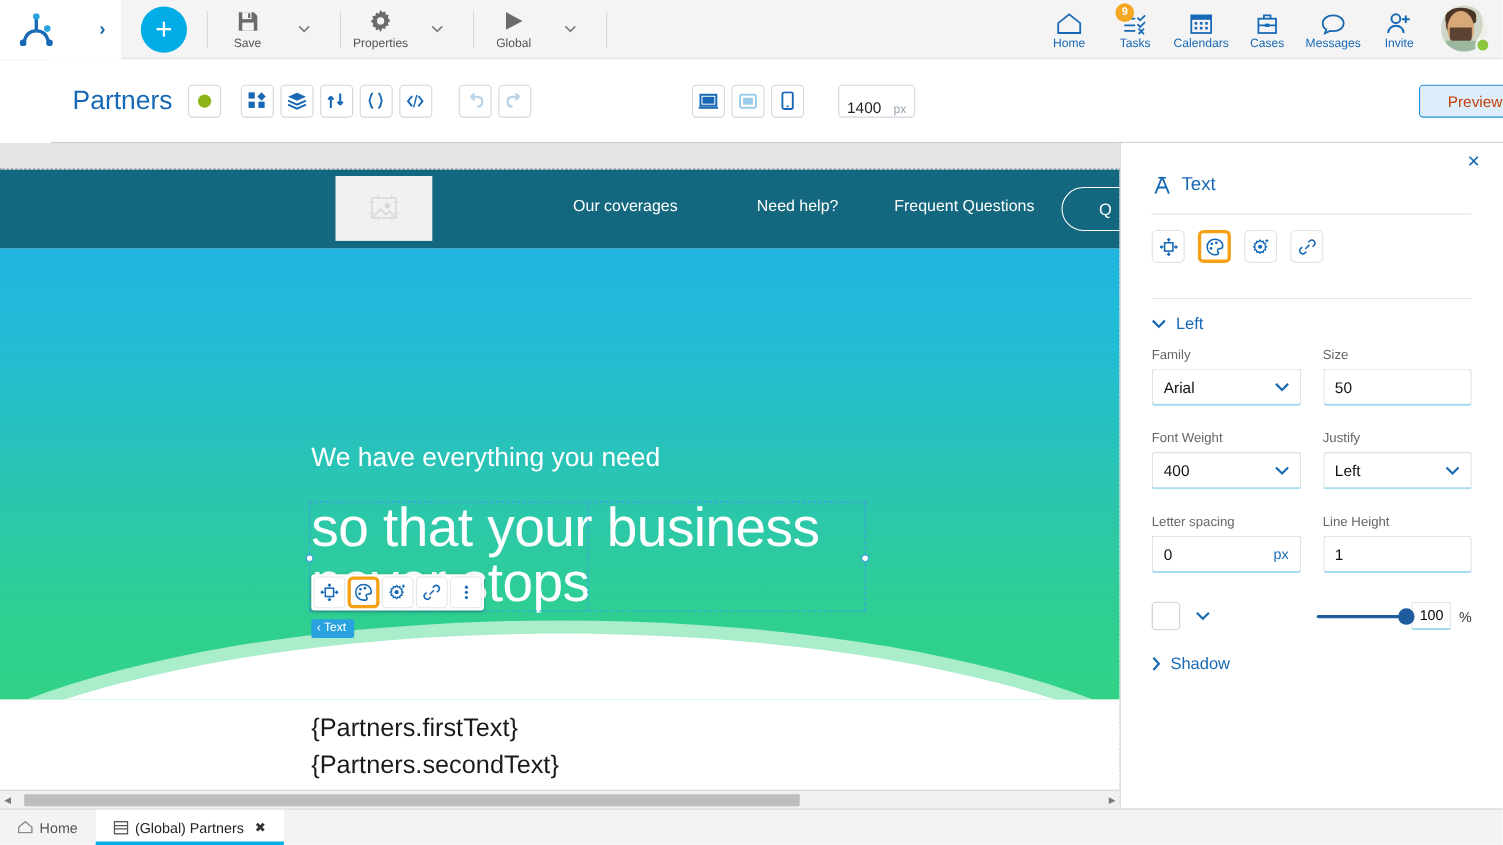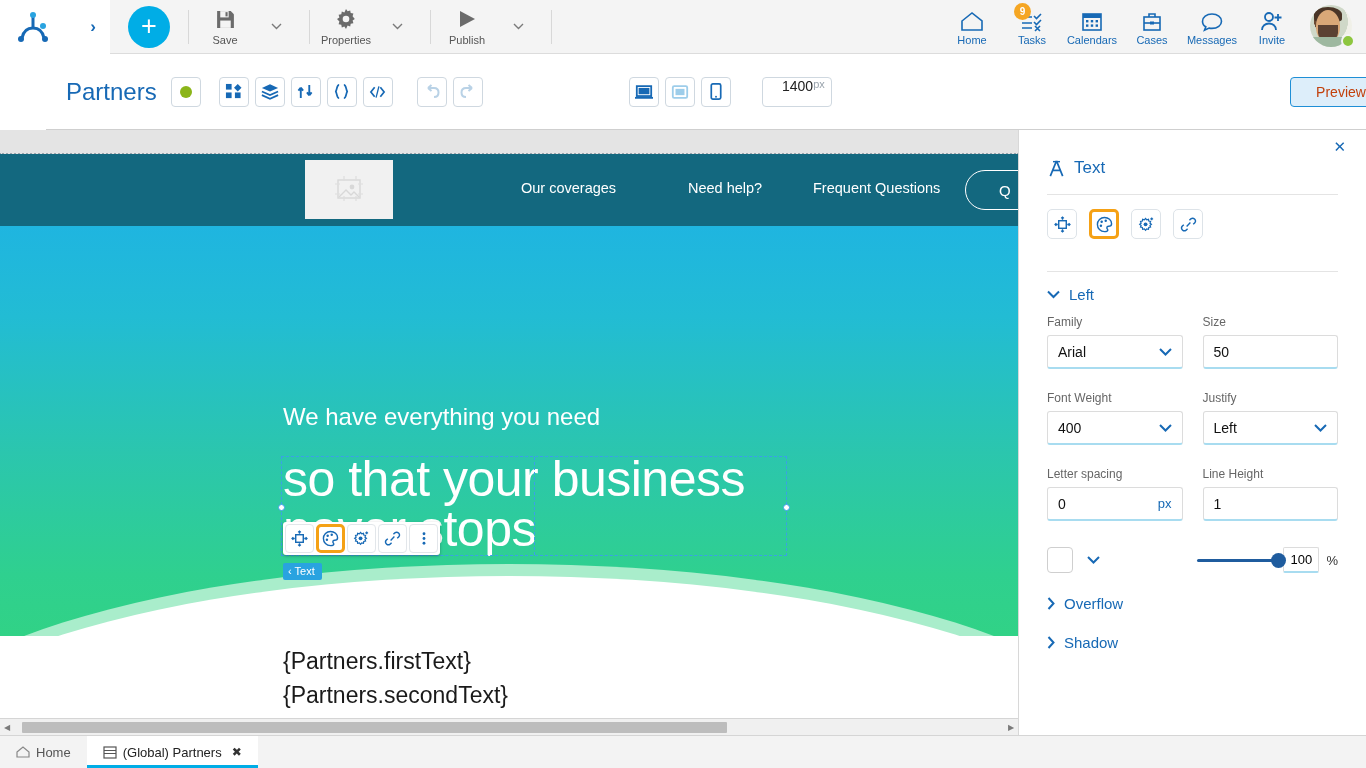--- a/index.html
+++ b/index.html
@@ -100,21 +100,21 @@
     margin-right: 6px; cursor: pointer; flex: none;
   }
   .sq-btn.dotbtn { margin-right: 18px; }
   .sq-btn .dotgreen { width: 12px; height: 12px; border-radius: 50%; background: #8bb519; }
   .gap18 { width: 18px; flex: none; }
 
   .devgroup { position: absolute; left: 583px; display: flex; }
   .zoomfield {
     position: absolute; left: 716px;
     width: 70px; height: 30px; border: 1px solid #cfd8e0; border-radius: 4px;
-    display: flex; align-items: flex-start; padding: 0 19px; background: #fff;
+    display: flex; align-items: flex-end; padding: 0 7px; background: #fff;
   }
   .zoomfield .val { font-size: 14px; color: #222; }
   .zoomfield .unit { font-size: 11px; color: #9aa4ad; margin-left: auto; }
 
   .preview-btn {
     margin-left: auto; width: 102px; height: 30px;
     border: 1px solid #1f8fd6; border-radius: 4px; background: #ddeefa;
     color: #c2410c; font-size: 14px; display: flex; align-items: center; justify-content: center;
     cursor: pointer;
   }
@@ -338,21 +338,21 @@
   </div>
 
   <div class="tb-sep"></div>
   <div class="tb-group">
     <div class="tb-item">
       <span class="ico">
         <svg width="22" height="20" viewBox="0 0 22 20">
             <path d="M4 2 L19 10 L4 18 Z" fill="#6b6b6b"></path>
           </svg>
       </span>
-      <span class="lbl">Publish</span>
+      <span class="lbl">Global</span>
     </div>
     <div class="tb-caret">
       <svg width="11" height="7" viewBox="0 0 11 7">
           <path d="M1 1l4.5 4.5L10 1" stroke="#7a7a7a" stroke-width="1.4" fill="none"></path>
         </svg>
     </div>
   </div>
   <div class="tb-sep"></div>
 
   <div class="topbar-right">
@@ -729,26 +729,20 @@
     </span>
     <div class="slider-wrap">
       <div class="slider">
         <span class="knob"></span>
       </div>
       <div class="pct-box">100</div>
       <span class="pct-sign">%</span>
     </div>
   </div>
 
-  <div class="collapsed">
-    <svg width="8" height="13" viewBox="0 0 8 13">
-        <path d="M1.5 1L6.5 6.5L1.5 12" stroke="#1769b5" stroke-width="2" fill="none"></path>
-      </svg>
-    <span>Overflow</span>
-  </div>
 
   <div class="collapsed">
     <svg width="8" height="13" viewBox="0 0 8 13">
         <path d="M1.5 1L6.5 6.5L1.5 12" stroke="#1769b5" stroke-width="2" fill="none"></path>
       </svg>
     <span>Shadow</span>
   </div>
 </div>
 
 <div class="bottombar">

